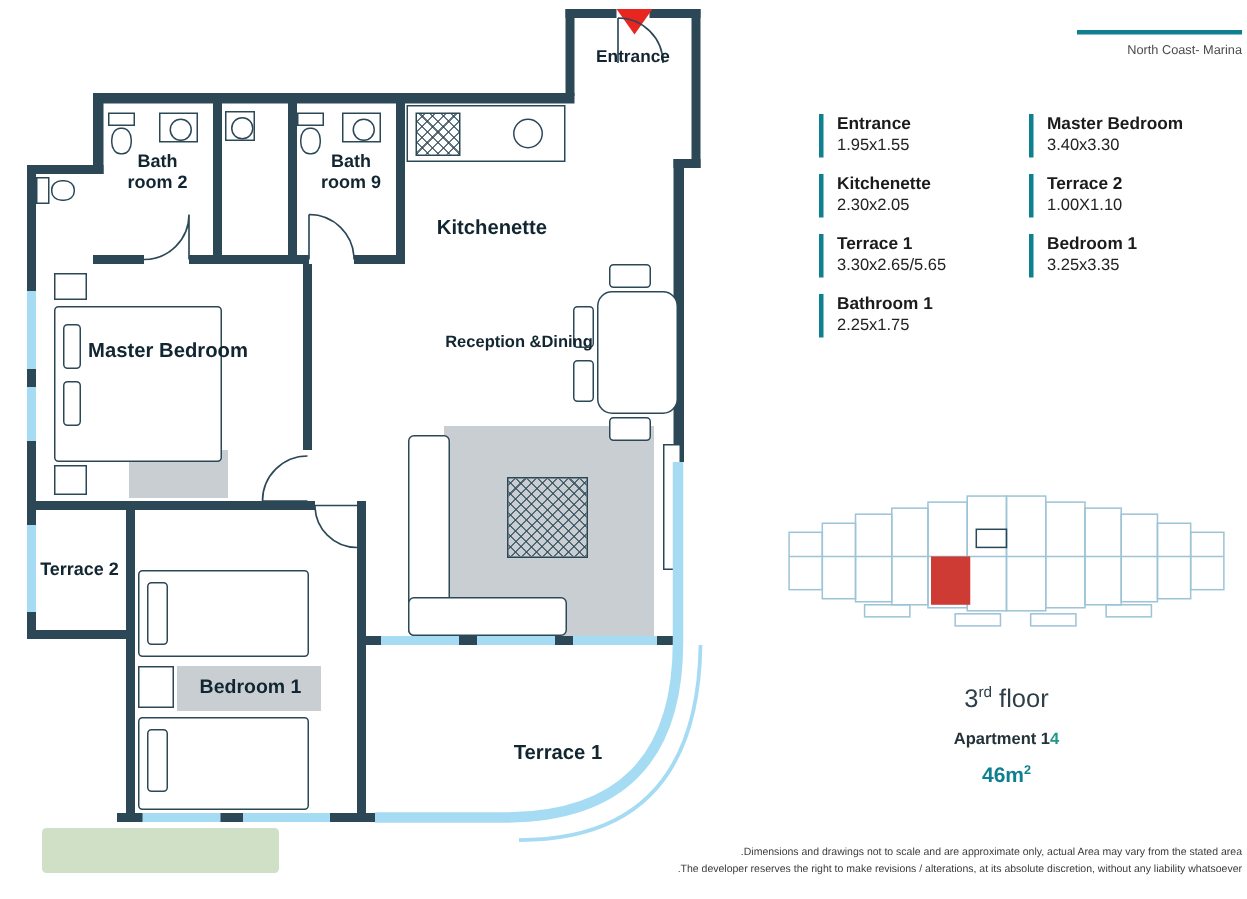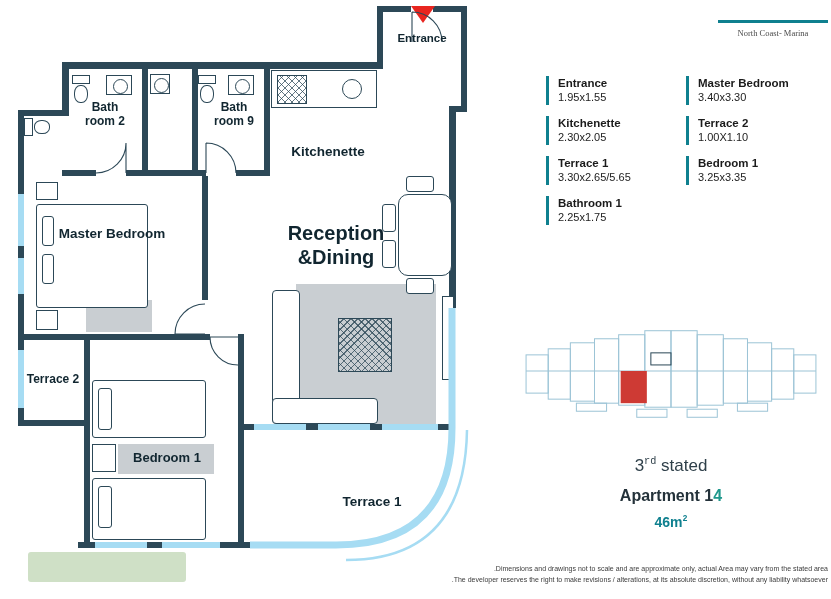--- a/index.html
+++ b/index.html
@@ -15,32 +15,32 @@
                repeating-linear-gradient(-45deg,rgba(44,72,87,.75) 0 1px,transparent 1px 5px);}
   .circle{border-radius:50%;}
   .c{position:absolute;border:1.1px solid #2c4857;border-radius:50%;}
   .tri{position:absolute;width:0;height:0;border-left:12px solid transparent;border-right:12px solid transparent;border-top:17px solid #e8251f;z-index:4;}
   .lbl{position:absolute;color:#112630;font-weight:600;text-align:center;line-height:1.18;z-index:6;}
   .green{position:absolute;background:#cfe0c6;border-radius:3px;z-index:1;}
   .overlay{position:absolute;left:0;top:0;z-index:5;pointer-events:none;}
   
   .brand{position:absolute;left:718px;top:20px;width:110px;}
   .brand-line{height:3px;background:#0f808f;}
-  .brand-name{margin-top:5px;font-size:8.5px;color:#4a4a4a;text-align:center;white-space:nowrap;font-family:Liberation Serif, serif;}
+  .brand-name{margin-top:5px;font-size:8.5px;color:#4a4a4a;text-align:right;white-space:nowrap;}
   .dim-col{position:absolute;width:134px;}
   .dim-item{border-left:3px solid #0f808f;padding:1px 0 2px 9px;margin-bottom:11px;}
   .dim-name{font-size:11.5px;font-weight:600;color:#1b1b1b;}
   .dim-size{font-size:11px;color:#222;margin-top:2px;}
   .siteplan{position:absolute;left:516px;top:308px;}
   .unit-info{position:absolute;left:556px;top:456px;width:230px;text-align:center;}
   .floor-line{font-size:17px;font-weight:500;color:#2e3f49;}
-  .apt-line{font-size:16px;font-weight:700;color:#24323a;margin-top:11px;}
+  .apt-line{font-size:11px;font-weight:700;color:#24323a;margin-top:11px;}
   .teal{color:#1f988c;}
   .area-line{font-size:14px;font-weight:700;color:#0f808f;margin-top:9px;}
-  sup{font-size:60%;font-family:Liberation Mono, monospace;}
+  sup{font-size:60%;}
   .disclaimer{position:absolute;left:388px;top:564px;width:440px;text-align:right;font-size:7px;color:#3b3b3b;line-height:1.55;}
 </style>
 </head>
 <body>
 
 <div class="page">
 
   <div class="abs" style="left:0;top:0;width:480px;height:599px">
 
     <div class="w" style="left:377px;top:6px;width:34px;height:6px"></div>
@@ -135,21 +135,21 @@
                M210,337 A28,28 0 0 0 238,365 M210,337 L238,337
                M96,173 A30,30 0 0 0 126,143 M126,173 L126,143
                M236,173 A30,30 0 0 0 206,143 M206,173 L206,143" stroke="#2c4857" stroke-width="1.1" fill="none"></path>
     </svg>
 
     <div class="lbl" style="left:384px;top:32px;width:76px;font-size:11.5px">Entrance</div>
     <div class="lbl" style="left:80px;top:100px;width:50px;font-size:12px">Bath room 2</div>
     <div class="lbl" style="left:210px;top:100px;width:48px;font-size:12px">Bath room 9</div>
     <div class="lbl" style="left:276px;top:144px;width:104px;font-size:13.5px">Kitchenette</div>
     <div class="lbl" style="left:56px;top:226px;width:112px;font-size:13.5px">Master Bedroom</div>
-    <div class="lbl" style="left:280px;top:222px;width:112px;font-size:20px">Reception &amp;Dining</div>
+    <div class="lbl" style="left:290px;top:222px;width:112px;font-size:11px">Reception &amp;Dining</div>
     <div class="lbl" style="left:24px;top:372px;width:58px;font-size:12px">Terrace 2</div>
     <div class="lbl" style="left:118px;top:450px;width:98px;font-size:13px">Bedroom 1</div>
     <div class="lbl" style="left:320px;top:494px;width:104px;font-size:13.5px">Terrace 1</div>
   </div>
 
   <div class="brand">
     <div class="brand-line"></div>
     <div class="brand-name">North Coast- Marina</div>
   </div>
 
@@ -205,21 +205,21 @@
       <rect x="60" y="94" width="30" height="8"></rect>
       <rect x="120" y="100" width="30" height="8"></rect>
       <rect x="170" y="100" width="30" height="8"></rect>
       <rect x="220" y="94" width="30" height="8"></rect>
       <rect x="134" y="44" width="20" height="12" stroke="#2c4857"></rect>
     </g>
     <rect x="104" y="62" width="26" height="32" fill="#ce3a34"></rect>
   </svg>
 
   <div class="unit-info">
-    <div class="floor-line"><span>3</span><sup>rd</sup><span> stated</span></div>
+    <div class="floor-line"><span>3</span><sup>rd</sup><span> floor</span></div>
     <div class="apt-line"><span>Apartment 1</span><span class="teal">4</span></div>
     <div class="area-line"><span>46m</span><sup>2</sup></div>
   </div>
 
   <div class="disclaimer">
     <div>.Dimensions and drawings not to scale and are approximate only, actual Area may vary from the stated area</div>
     <div>.The developer reserves the right to make revisions / alterations, at its absolute discretion, without any liability whatsoever</div>
   </div>
 
 </div>

